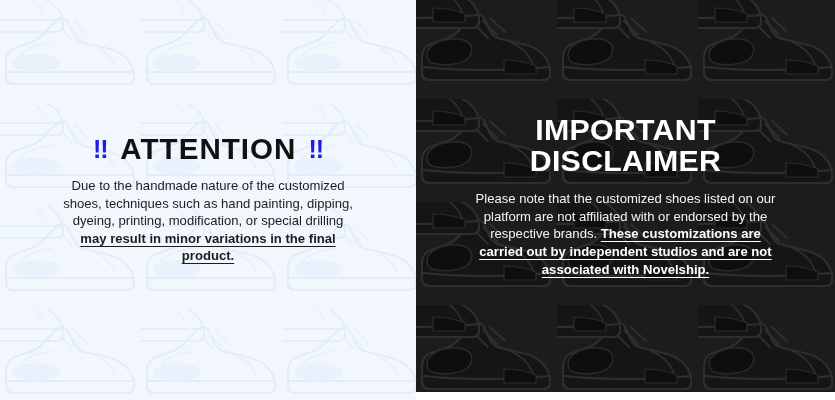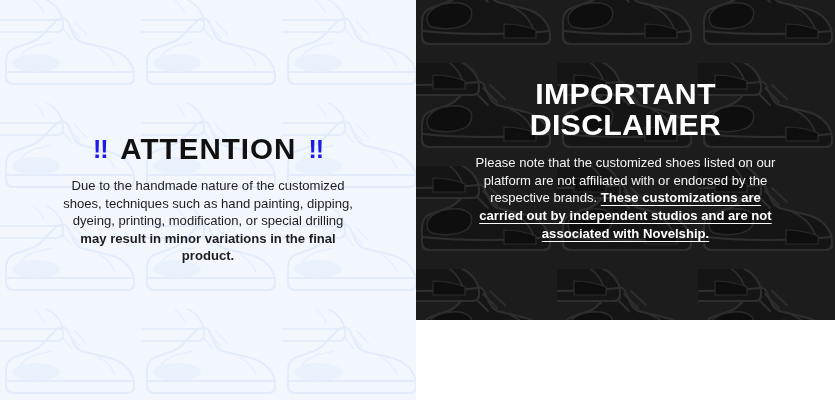--- a/index.html
+++ b/index.html
@@ -27,21 +27,21 @@
     background-color: #f2f7fe;
     overflow: hidden;
     display: flex;
     align-items: center;
     justify-content: center;
   }
 
   
   .panel-right {
     width: 419px;
-    height: 320px;
+    height: 392px;
     position: relative;
     background-color: #1c1c1c;
     overflow: hidden;
     display: flex;
     align-items: center;
     justify-content: center;
   }
 
   
   .pattern {
@@ -90,20 +90,21 @@
   .attention-body {
     font-size: 13.1px;
     line-height: 17.6px;
     color: #1d1d1f;
     font-weight: 400;
     max-width: 300px;
     margin: 0 auto;
   }
   .attention-body .em {
     font-weight: 700;
+    text-decoration: underline;
     text-underline-offset: 2.5px;
     text-decoration-thickness: 1.2px;
   }
 
   
   .disclaimer-title {
     font-family: "Liberation Sans", "DejaVu Sans", sans-serif;
     font-size: 30px;
     font-weight: 900;
     color: #ffffff;

